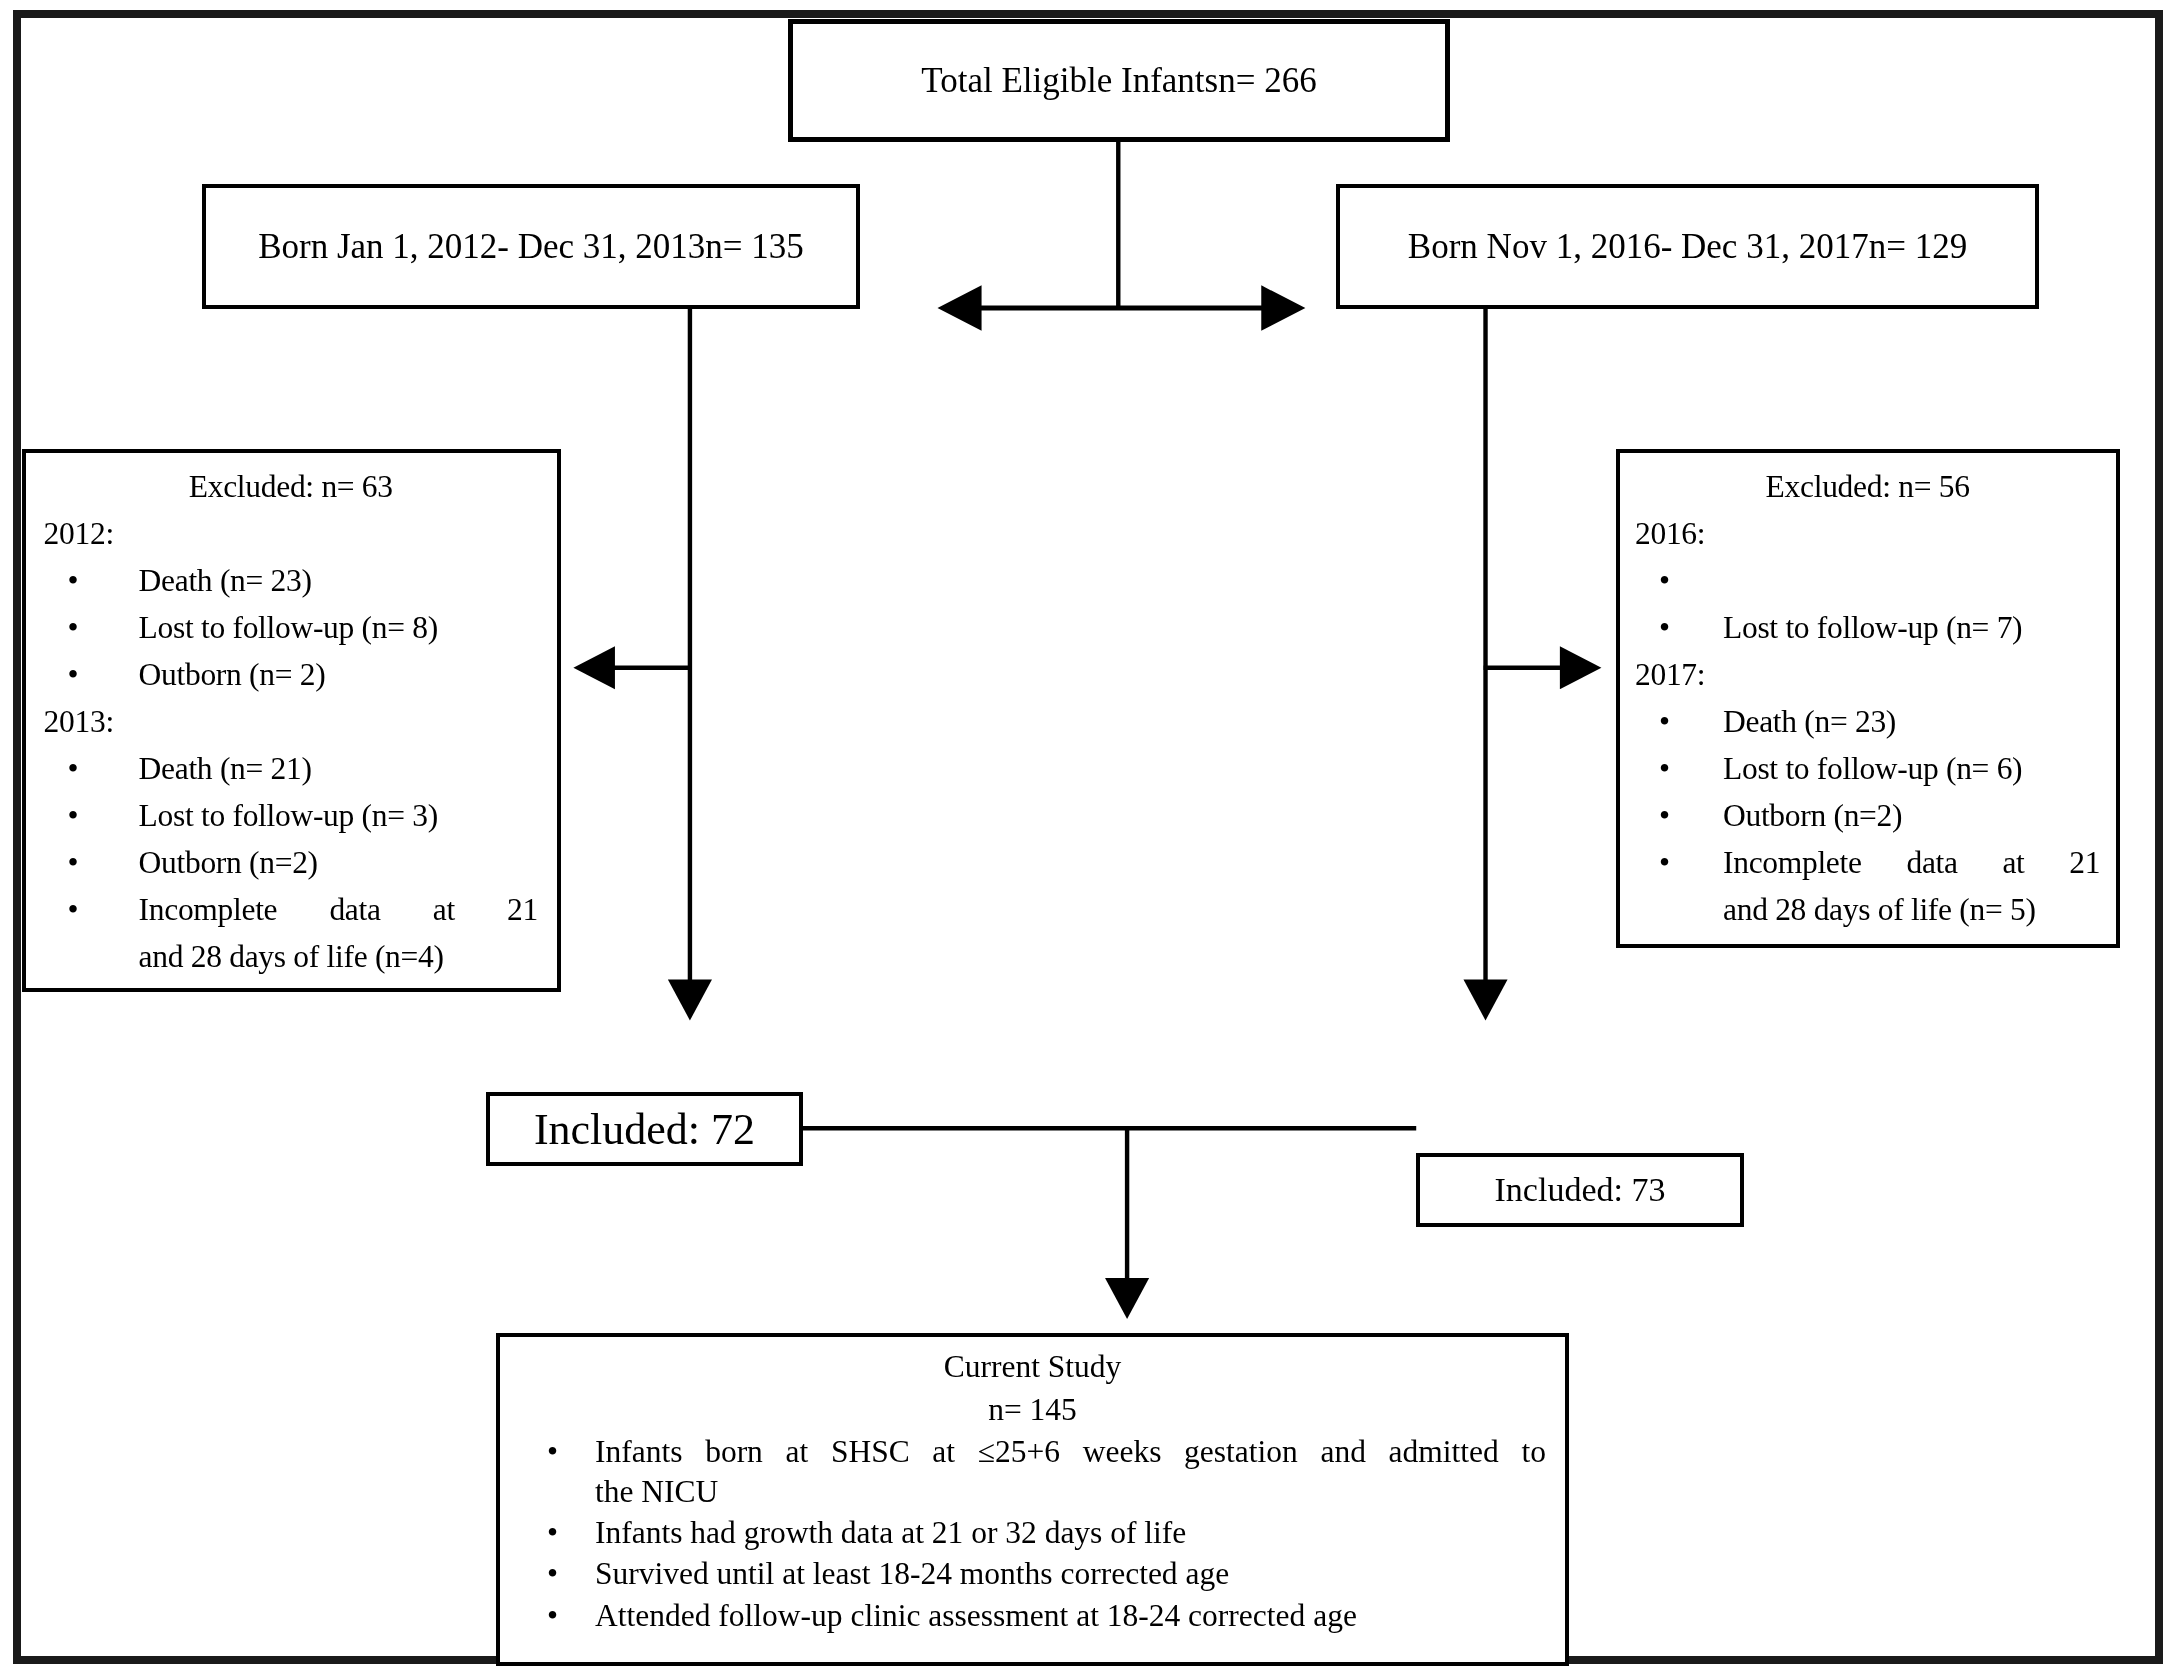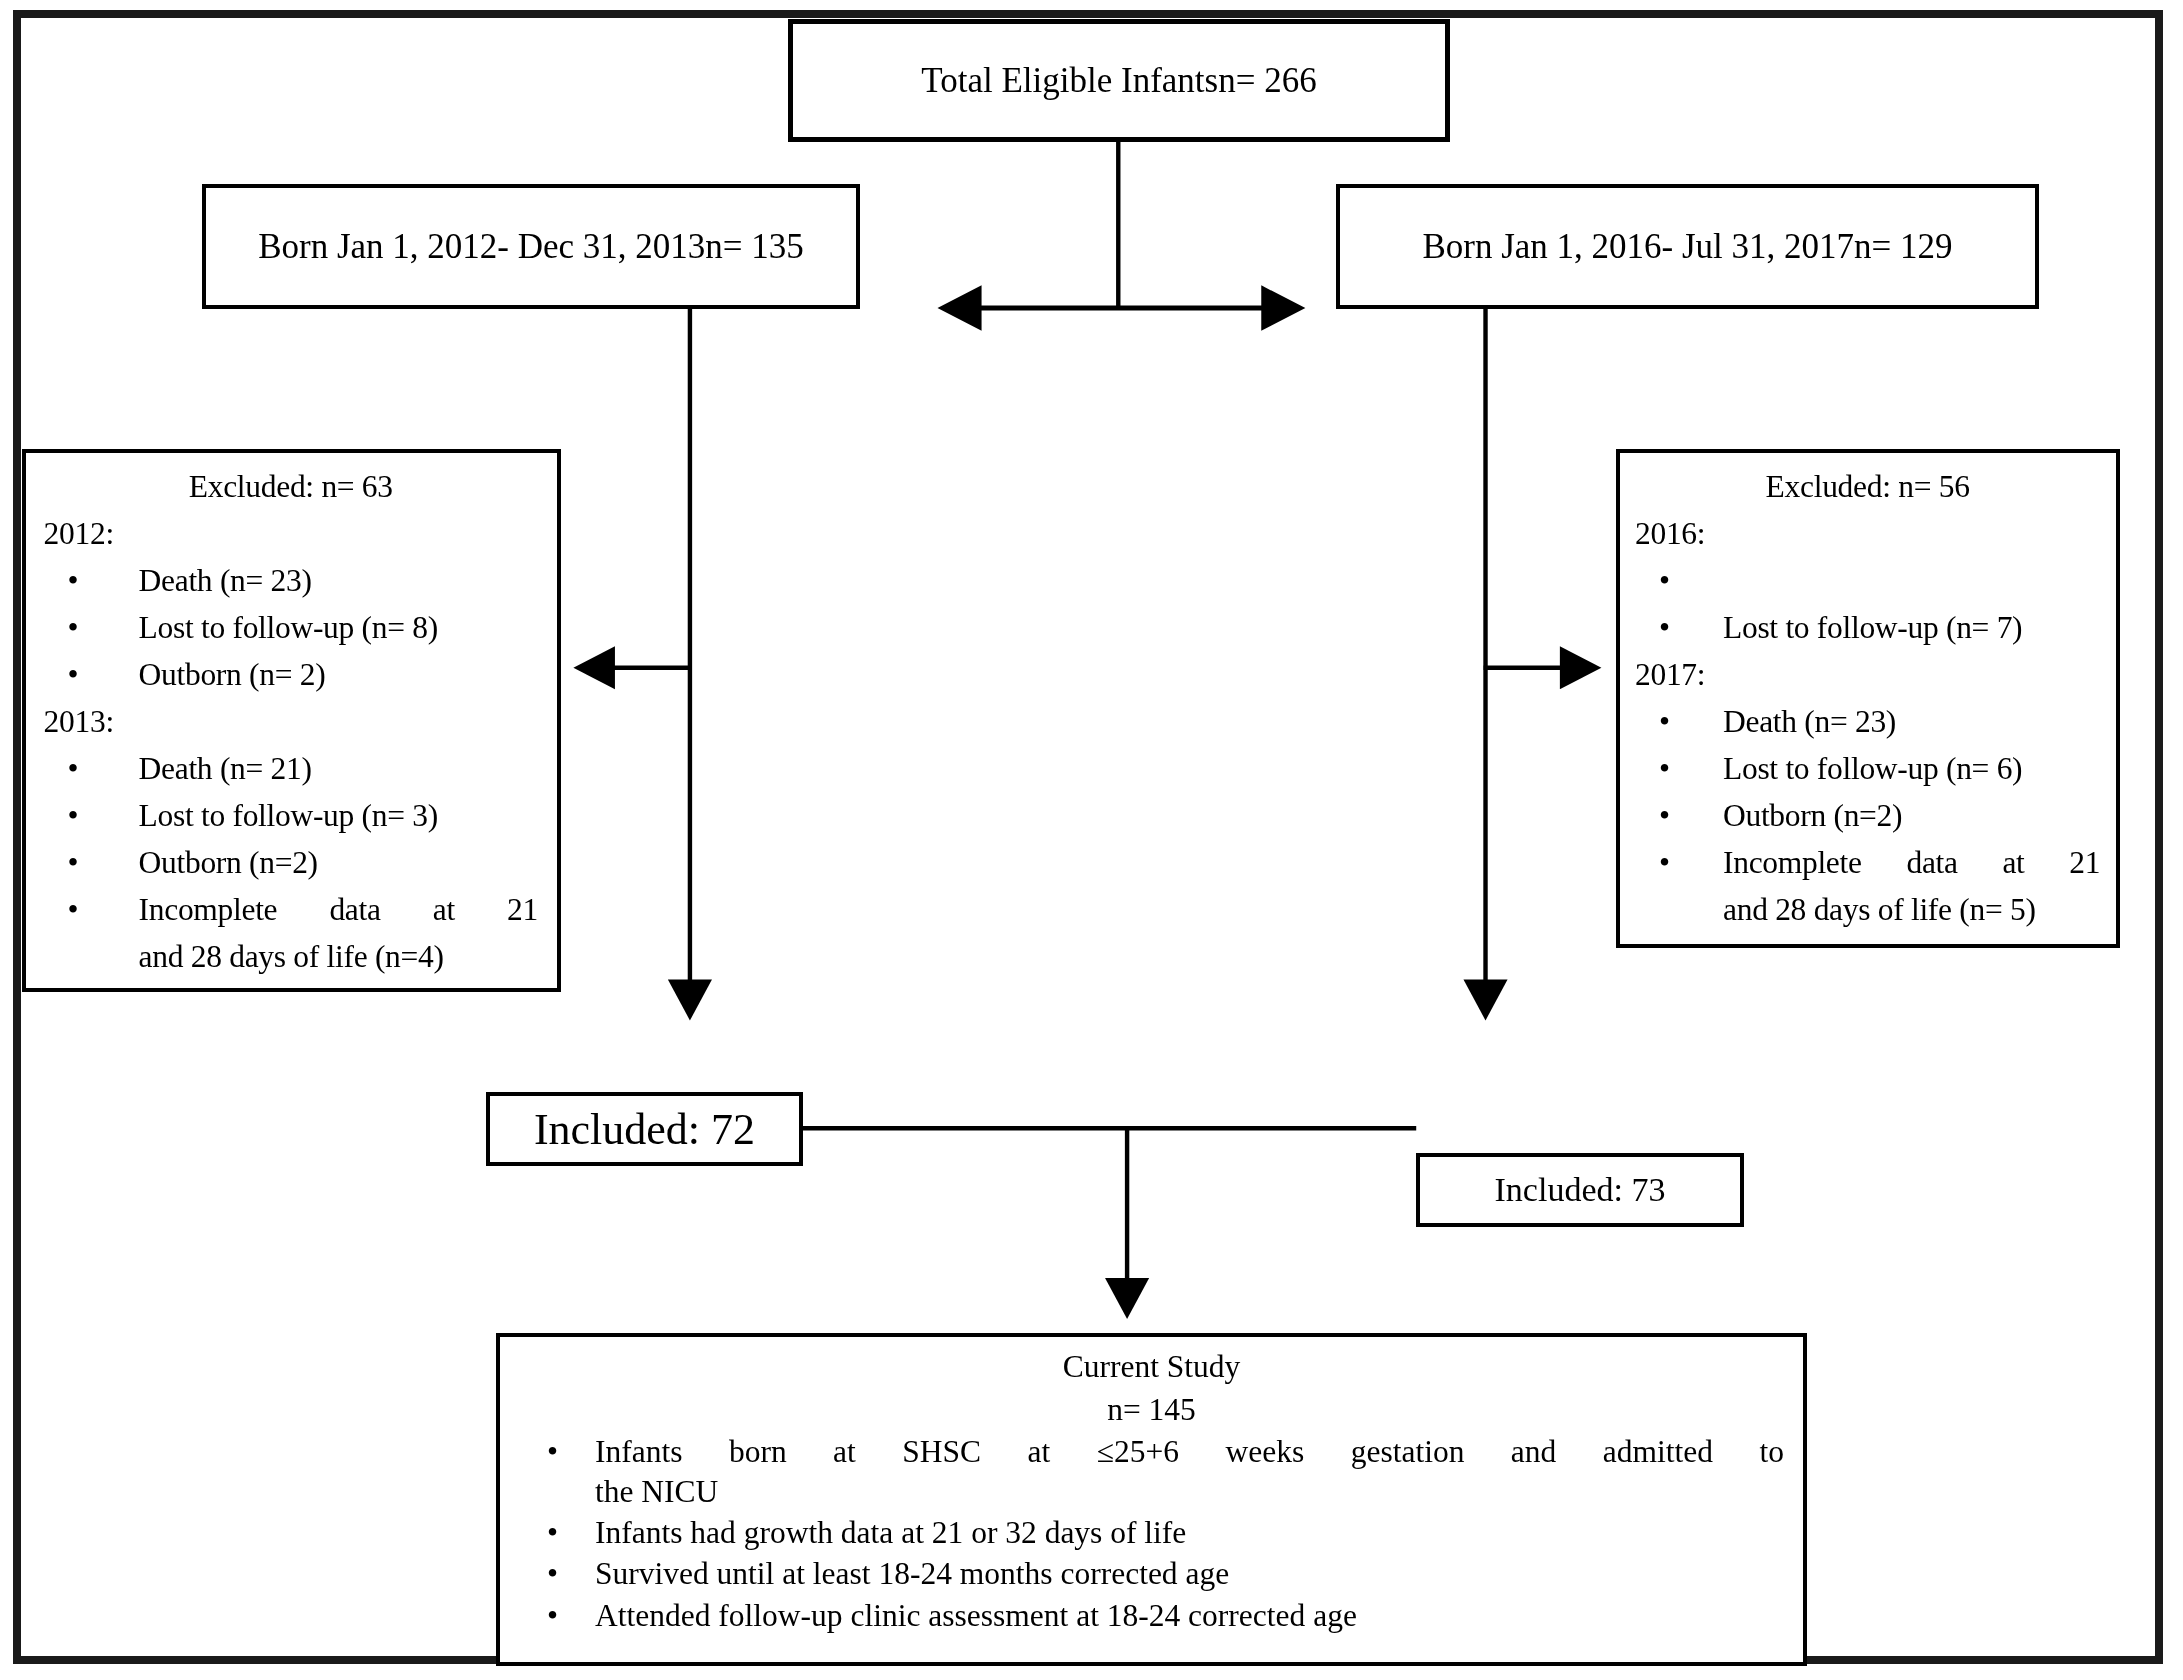--- a/index.html
+++ b/index.html
@@ -39,21 +39,21 @@
   .li{display:flex;align-items:flex-start;}
   .li .mk{flex:0 0 95px;padding-left:24px;}
   #box-excluded-b .li .mk{flex:0 0 88px;}
   .li .tx{flex:1 1 auto;}
   .ln{display:block;}
   .justify-full{text-align:justify;text-align-last:justify;}
 
   #box-included-a{left:486px;top:1092px;width:317px;height:74px;font-size:44px;}
   #box-included-b{left:1416px;top:1153px;width:328px;height:74px;font-size:34px;}
 
-  #box-current{left:496px;top:1333px;width:1311px;height:333px;font-size:31.5px;line-height:40px;padding:7.6px 19px 0 19px;}
+  #box-current{left:496px;top:1333px;width:1073px;height:333px;font-size:31.5px;line-height:40px;padding:7.6px 19px 0 19px;}
   #box-current .ctitle{text-align:center;line-height:43px;}
   #box-current .li .mk{flex:0 0 76px;padding-left:28px;}
   #box-current .li{margin-top:1.3px;}
 
   #connector-layer{left:0;top:0;width:2183px;height:1680px;z-index:1;pointer-events:none;}
 </style>
 </head>
 <body>
 
 <div id="canvas">
@@ -89,21 +89,21 @@
   </div>
 
   <div id="box-cohort-a" class="abs fbox">
     <div class="center-lines">
       <span>Born Jan 1, 2012- Dec 31, 2013</span>
       <span>n= 135</span>
     </div>
   </div>
   <div id="box-cohort-b" class="abs fbox">
     <div class="center-lines">
-      <span>Born Jan 1, 2016- Jul 31, 2017</span>
+      <span>Born Nov 1, 2016- Dec 31, 2017</span>
       <span>n= 129</span>
     </div>
   </div>
 
   <div id="box-excluded-a" class="abs fbox xbox">
     <div class="xtitle">Excluded: n= 63</div>
     <div class="xrow year">2012:</div>
     <div class="xrow li">
       <span class="mk">•</span>
       <span class="tx">Death (n= 23)</span>

